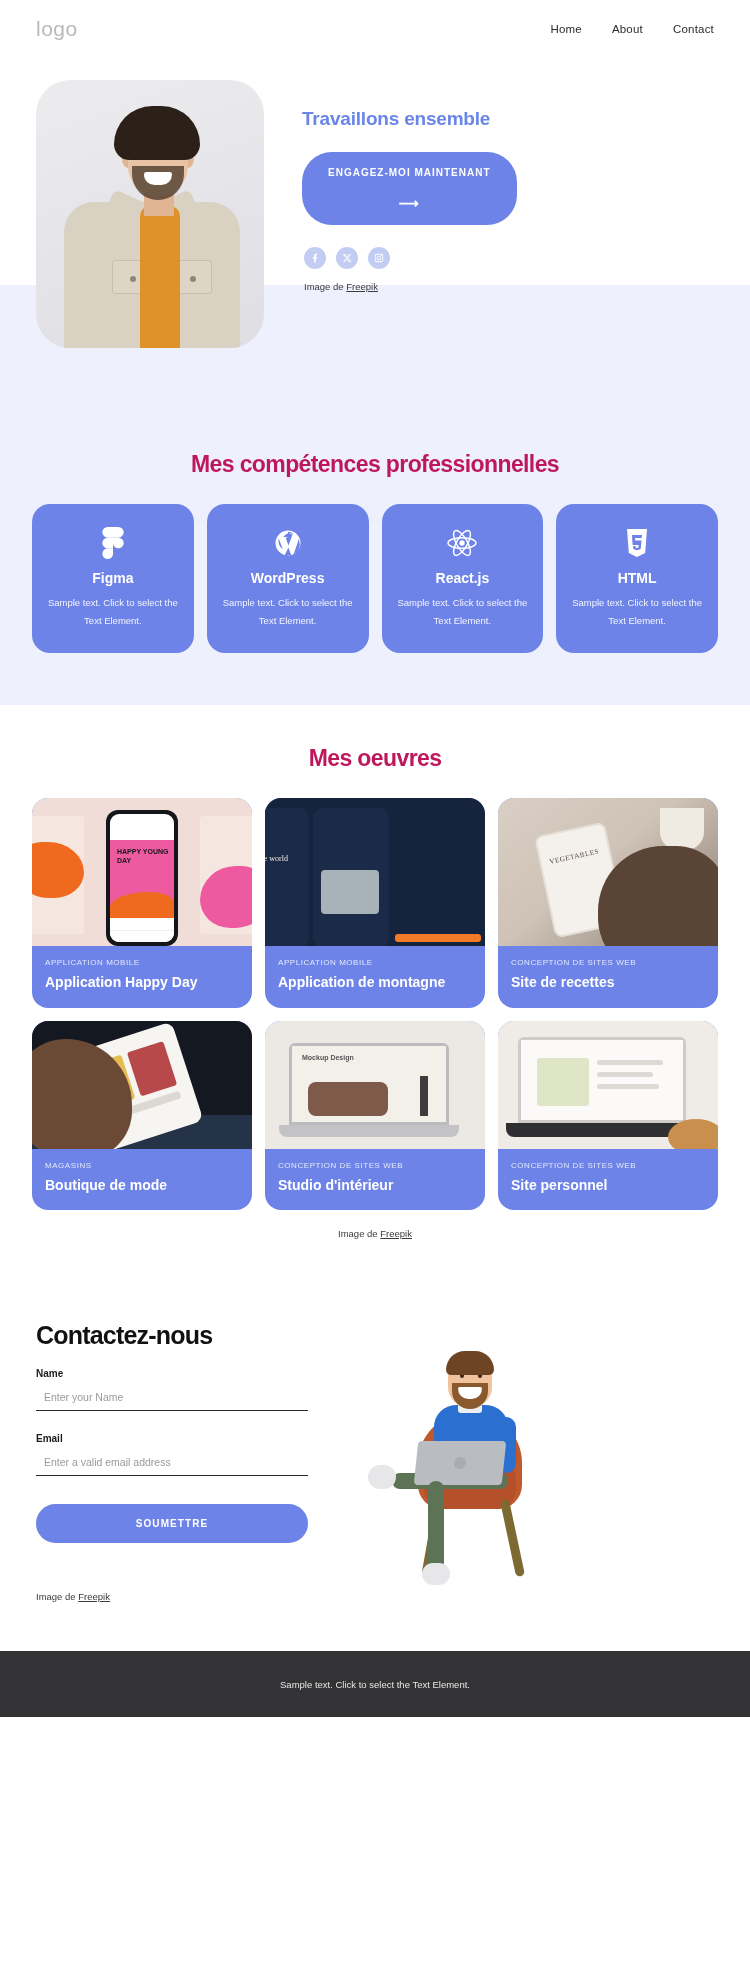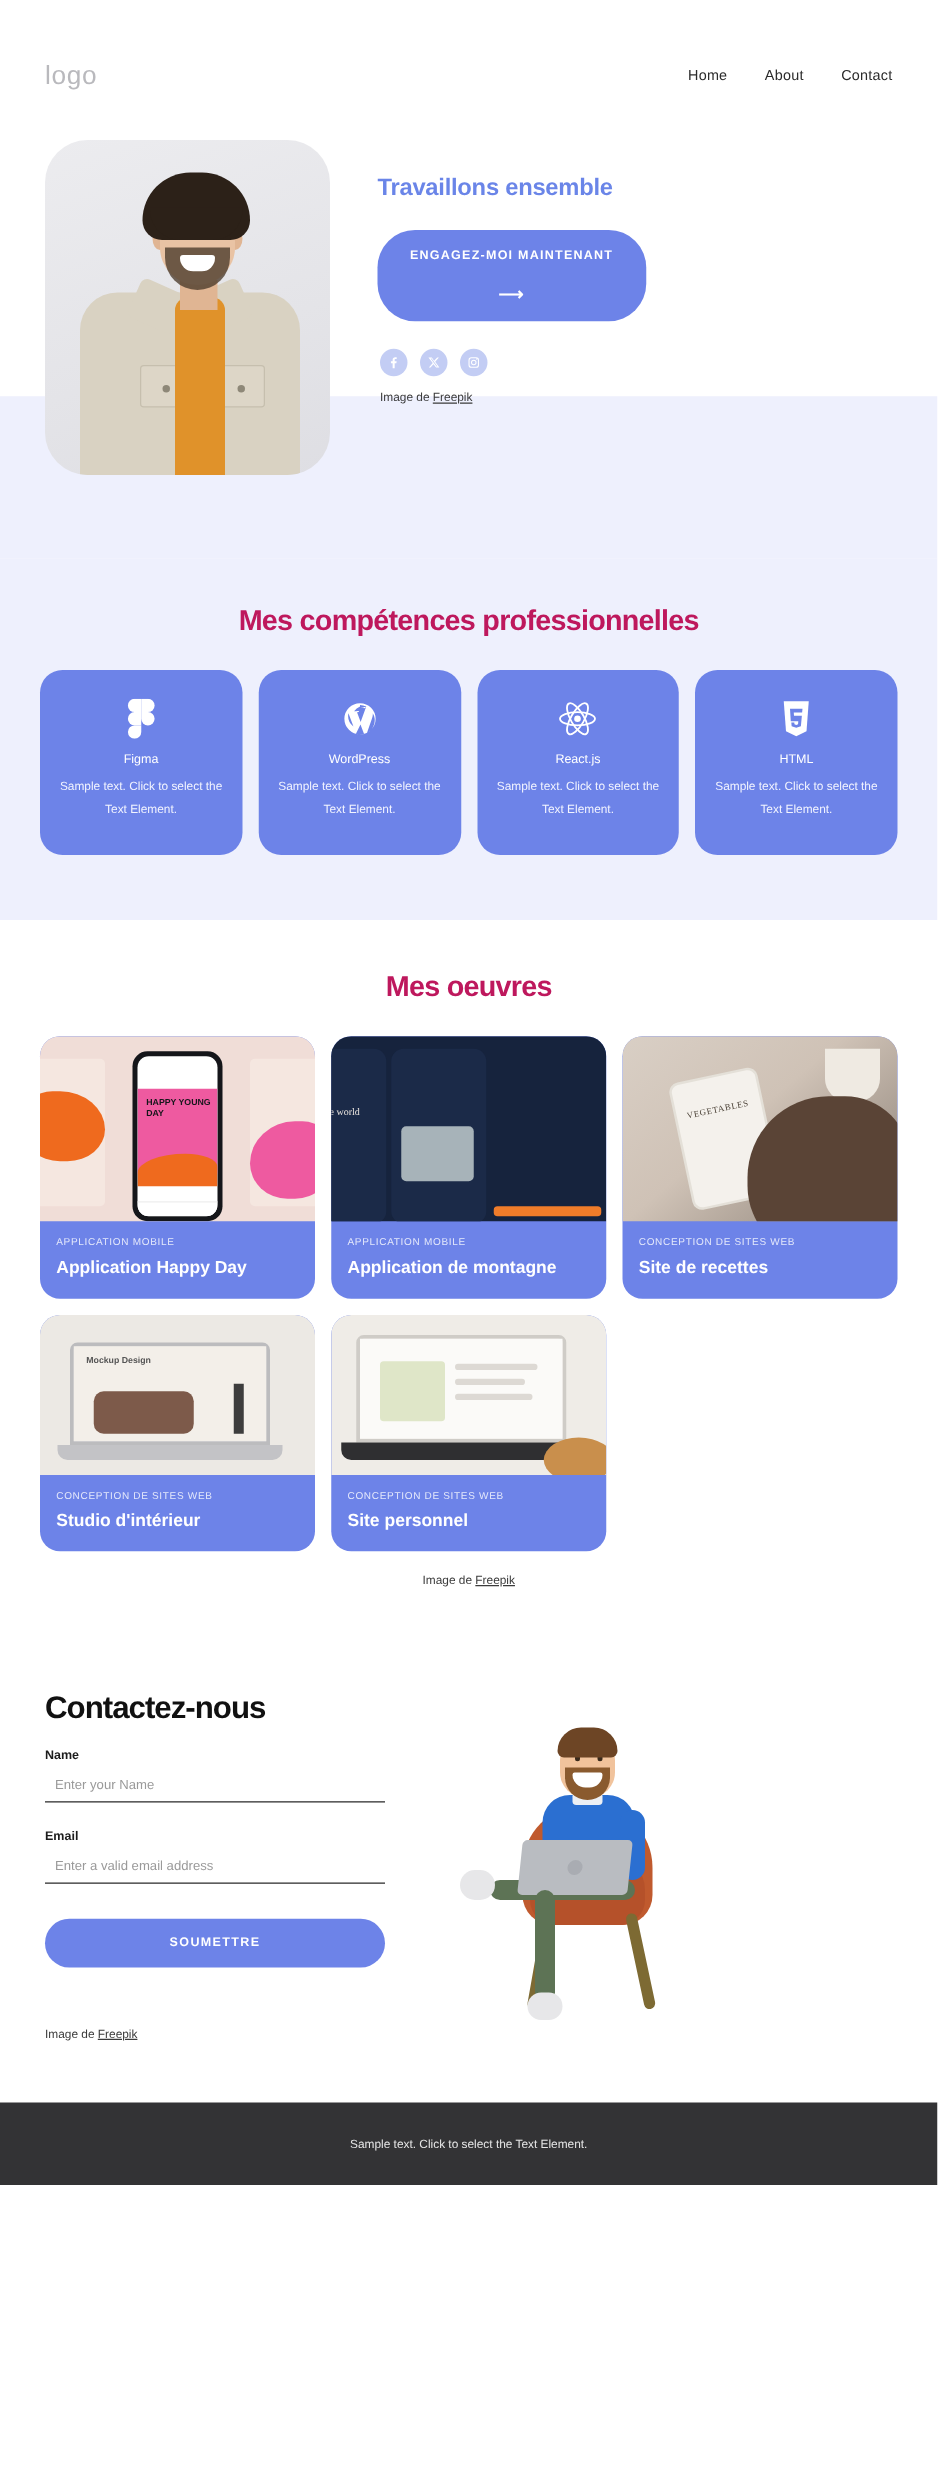--- a/index.html
+++ b/index.html
@@ -3,21 +3,21 @@
 <meta charset="utf-8">
 <style>
   * { box-sizing: border-box; margin: 0; padding: 0; }
   body {
     width: 750px;
     font-family: "Liberation Sans", sans-serif;
     background: #ffffff;
     color: #111;
     -webkit-font-smoothing: antialiased;
   }
-  .page { width: 750px; position: relative; overflow: hidden; margin-top: 32px; }
+  .page { width: 750px; position: relative; overflow: hidden; }
 
   
   .header {
     height: 58px;
     display: flex;
     align-items: center;
     justify-content: space-between;
     padding: 0 36px;
     background: #fff;
   }
@@ -113,21 +113,21 @@
     letter-spacing: -.6px; color: #be185d; margin-bottom: 26px;
   }
   .skill-grid { display: flex; gap: 13px; }
   .skill-card {
     flex: 1; background: #6d83e8; border-radius: 18px;
     padding: 22px 12px 24px 12px; text-align: center; color: #fff;
     min-height: 148px;
   }
   .skill-icon { height: 34px; display:flex; align-items:center; justify-content:center; margin-bottom: 10px; }
   .skill-icon svg { fill: #fff; }
-  .skill-name { font-size: 10px; font-weight: 400; margin-bottom: 8px; }
+  .skill-name { font-size: 14px; font-weight: 700; margin-bottom: 8px; }
   .skill-desc { font-size: 9.5px; line-height: 1.85; color: #f2f4ff; }
 
   
   .portfolio { background: #fff; padding: 40px 32px 20px 32px; }
   .work-grid { display: grid; grid-template-columns: repeat(3,1fr); gap: 13px; }
   .work-card {
     border-radius: 16px; overflow: hidden; background: #6d83e8;
     display: flex; flex-direction: column;
   }
   .work-thumb { height: 148px; position: relative; overflow: hidden; }
@@ -429,20 +429,35 @@
         <div class="work-body">
           <div class="work-cat">CONCEPTION DE SITES WEB</div>
           <div class="work-name">Site de recettes</div>
         </div>
       </div>
 
     </div>
 
     <div class="work-grid work-row2" style="margin-top:13px;">
 
+      <div class="work-card">
+        <div class="work-thumb t-shop">
+          <div class="jeans"></div>
+          <div class="phone">
+              <i class="a"></i>
+              <i class="b"></i>
+              <i class="c"></i>
+            </div>
+          <div class="hand"></div>
+        </div>
+        <div class="work-body">
+          <div class="work-cat">MAGASINS</div>
+          <div class="work-name">Boutique de mode</div>
+        </div>
+      </div>
 
       <div class="work-card">
         <div class="work-thumb t-studio">
           <div class="lap">
               <div class="s">
             <div class="ttl">Mockup Design</div>
             <div class="sofa"></div>
                 <div class="lamp"></div>
           </div>
             </div>

